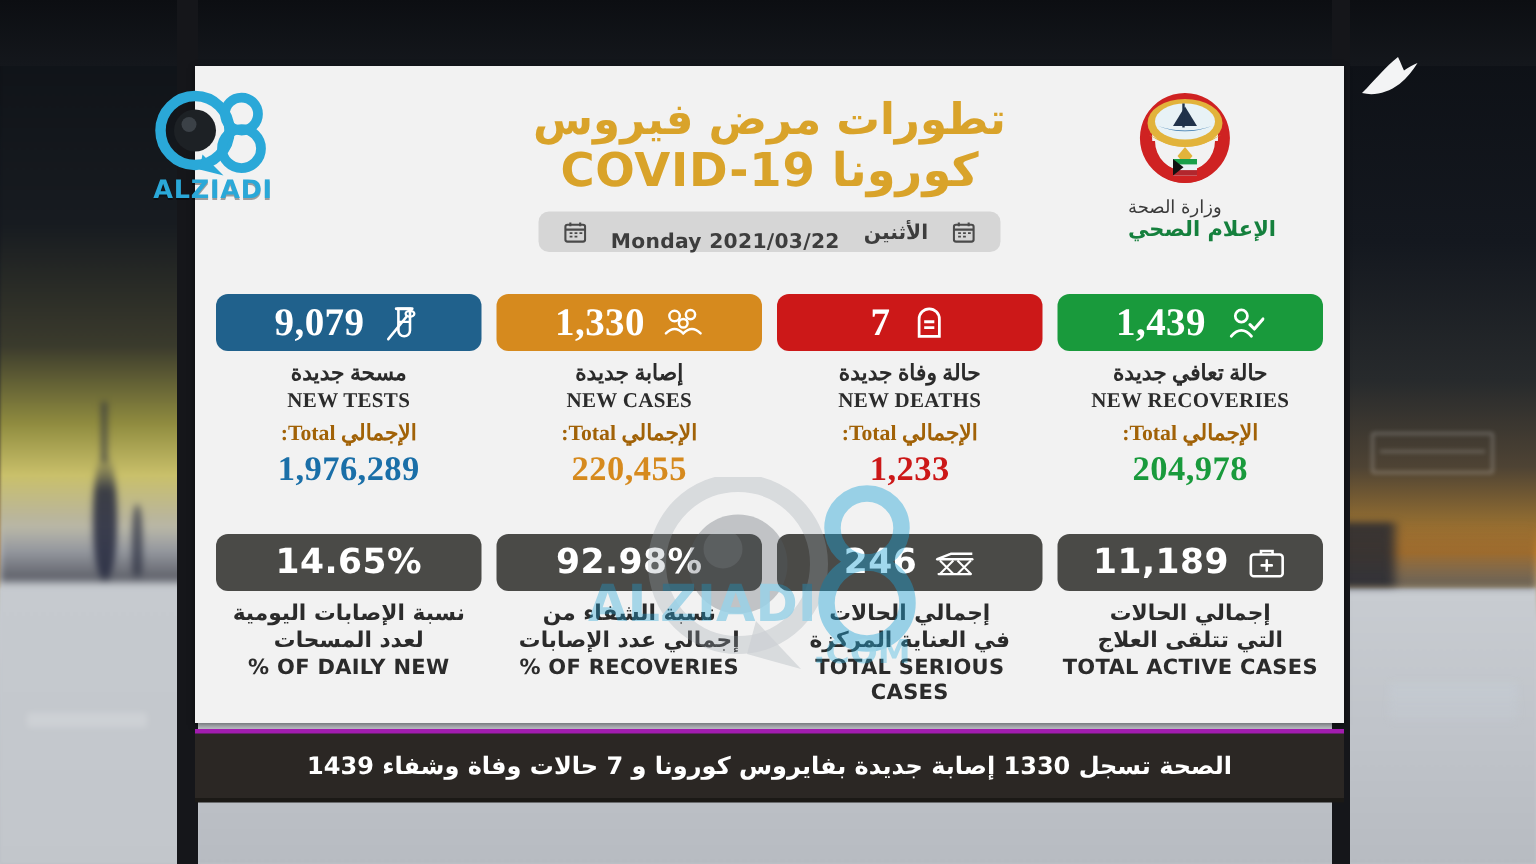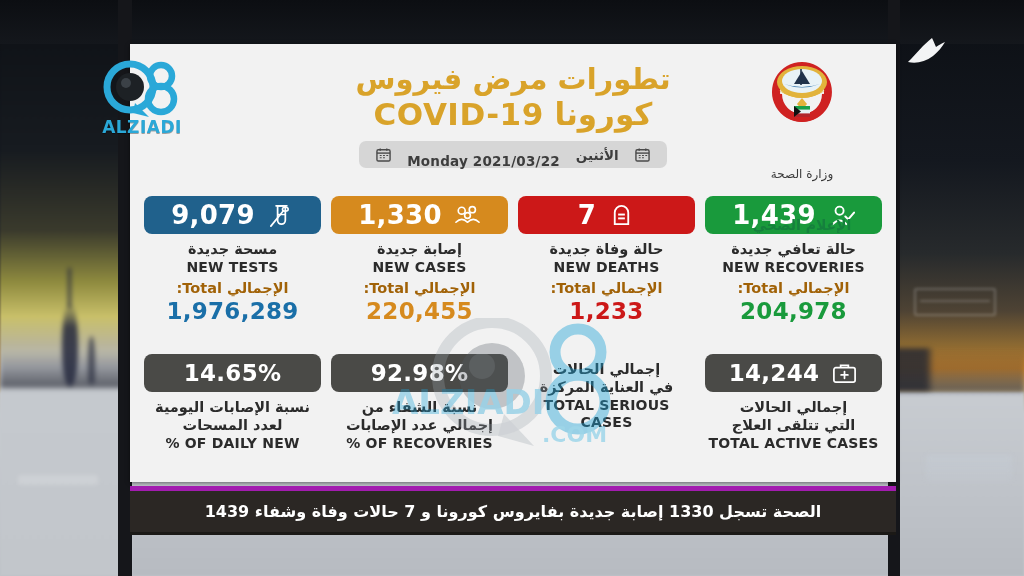--- a/index.html
+++ b/index.html
@@ -118,31 +118,31 @@
   .date-pill {
     margin: 9px auto 0; width: 308px; height: 27px; background: #d6d6d6;
     border-radius: 7px; display: flex; align-items: center; justify-content: center;
     gap: 16px; color: #3d3d3d; font-size: 13.5px; font-weight: 700;
   }
   .date-pill .cal { width: 15px; height: 15px; flex: none; }
   .date-en { font-weight: 700; letter-spacing: .2px; margin-top: 12px; }
   .date-ar { direction: rtl; font-weight: 700; }
 
   .moh {
-    position: absolute; right: 24px; top: 10px; width: 140px;
-    display: flex; flex-direction: column; align-items: center; gap: 36px;
+    position: absolute; right: 4px; top: 10px; width: 140px;
+    display: flex; flex-direction: column; align-items: flex-start;
   }
   .moh-emblem { width: 76px; height: 76px; }
   .moh-l1 { font-size: 12px; color: #3a3a3a; direction: rtl; margin-top: 1px; }
   .moh-l2 { font-size: 14px; color: #15803d; font-weight: 800; direction: rtl; }
 
   
   .grid { padding: 0 14px; }
   .row { display: flex; gap: 10px; }
-  .row1 { margin-top: 2px; }
+  .row1 { margin-top: 2px; font-family: Liberation Serif, serif; }
   .row2 { margin-top: 30px; }
   .cell { flex: 1 1 0; text-align: center; }
 
   .chip {
     height: 38px; border-radius: 8px; display: flex; align-items: center;
     justify-content: center; gap: 12px; padding: 0 6px; color: #fff;
   }
   .chip .num { font-size: 26px; font-weight: 800; letter-spacing: .3px; }
   .chip .ic { width: 27px; height: 27px; flex: none; }
   .chip.sm .num { font-size: 23px; }
@@ -160,21 +160,21 @@
     margin-top: 4px;
   }
   .tot-num { font-size: 23px; font-weight: 800; margin-top: 2px; letter-spacing: .3px; }
 
   
   .wm { position: absolute; left: 392px; top: 318px; width: 300px; height: 130px; opacity: .42; pointer-events: none; }
 
   
   .ticker {
     position: absolute; left: 130px; top: 486px; width: 766px; height: 46px;
-    background: #2b2724; border-top: 5px solid #a21caf;
+    background: #2b2724; border-top: 3px solid #a21caf;
     display: flex; align-items: center; justify-content: center;
   }
   .ticker-txt {
     color: #fff; font-size: 16px; font-weight: 700; direction: rtl;
     letter-spacing: .1px;
   }
   .ticker-bottomline { position:absolute; left:130px; top:532px; width:766px; height:3px; background:#1b1916; }
 </style>
 </head>
 <body>
@@ -347,28 +347,38 @@
         <div class="cell">
           <div class="chip sm" style="background:#4a4a47">
             <span class="num">92.98%</span>
           </div>
           <div class="lab-ar">نسبة الشفاء من</div>
           <div class="lab-ar" style="margin-top:0">إجمالي عدد الإصابات</div>
           <div class="lab-en">% OF RECOVERIES</div>
         </div>
 
         <div class="cell">
+          <div class="chip sm" style="background:#4a4a47">
+            <span class="num">246</span>
+            <svg class="ic" viewBox="0 0 30 24">
+              <path d="M2 9 h26" stroke="#fff" stroke-width="1.8" stroke-linecap="round"></path>
+              <path d="M2 9 l10 -4 h16" fill="none" stroke="#fff" stroke-width="1.8" stroke-linejoin="round"></path>
+              <path d="M4 10 L14 20 M14 10 L4 20" stroke="#fff" stroke-width="1.5"></path>
+              <path d="M17 10 L27 20 M27 10 L17 20" stroke="#fff" stroke-width="1.5"></path>
+              <path d="M3 20 h24" stroke="#fff" stroke-width="1.6" stroke-linecap="round"></path>
+            </svg>
+          </div>
           <div class="lab-ar">إجمالي الحالات</div>
           <div class="lab-ar" style="margin-top:0">في العناية المركزة</div>
           <div class="lab-en">TOTAL SERIOUS CASES</div>
         </div>
 
         <div class="cell">
           <div class="chip sm" style="background:#4a4a47">
-            <span class="num">14,244</span>
+            <span class="num">11,189</span>
             <svg class="ic" viewBox="0 0 28 24">
               <rect x="3" y="6" width="22" height="15" rx="2" fill="none" stroke="#fff" stroke-width="1.8"></rect>
               <path d="M10 6 V3.5 h8 V6" fill="none" stroke="#fff" stroke-width="1.8"></path>
               <path d="M14 10 v7 M10.5 13.5 h7" stroke="#fff" stroke-width="1.8" stroke-linecap="round"></path>
             </svg>
           </div>
           <div class="lab-ar">إجمالي الحالات</div>
           <div class="lab-ar" style="margin-top:0">التي تتلقى العلاج</div>
           <div class="lab-en">TOTAL ACTIVE CASES</div>
         </div>

